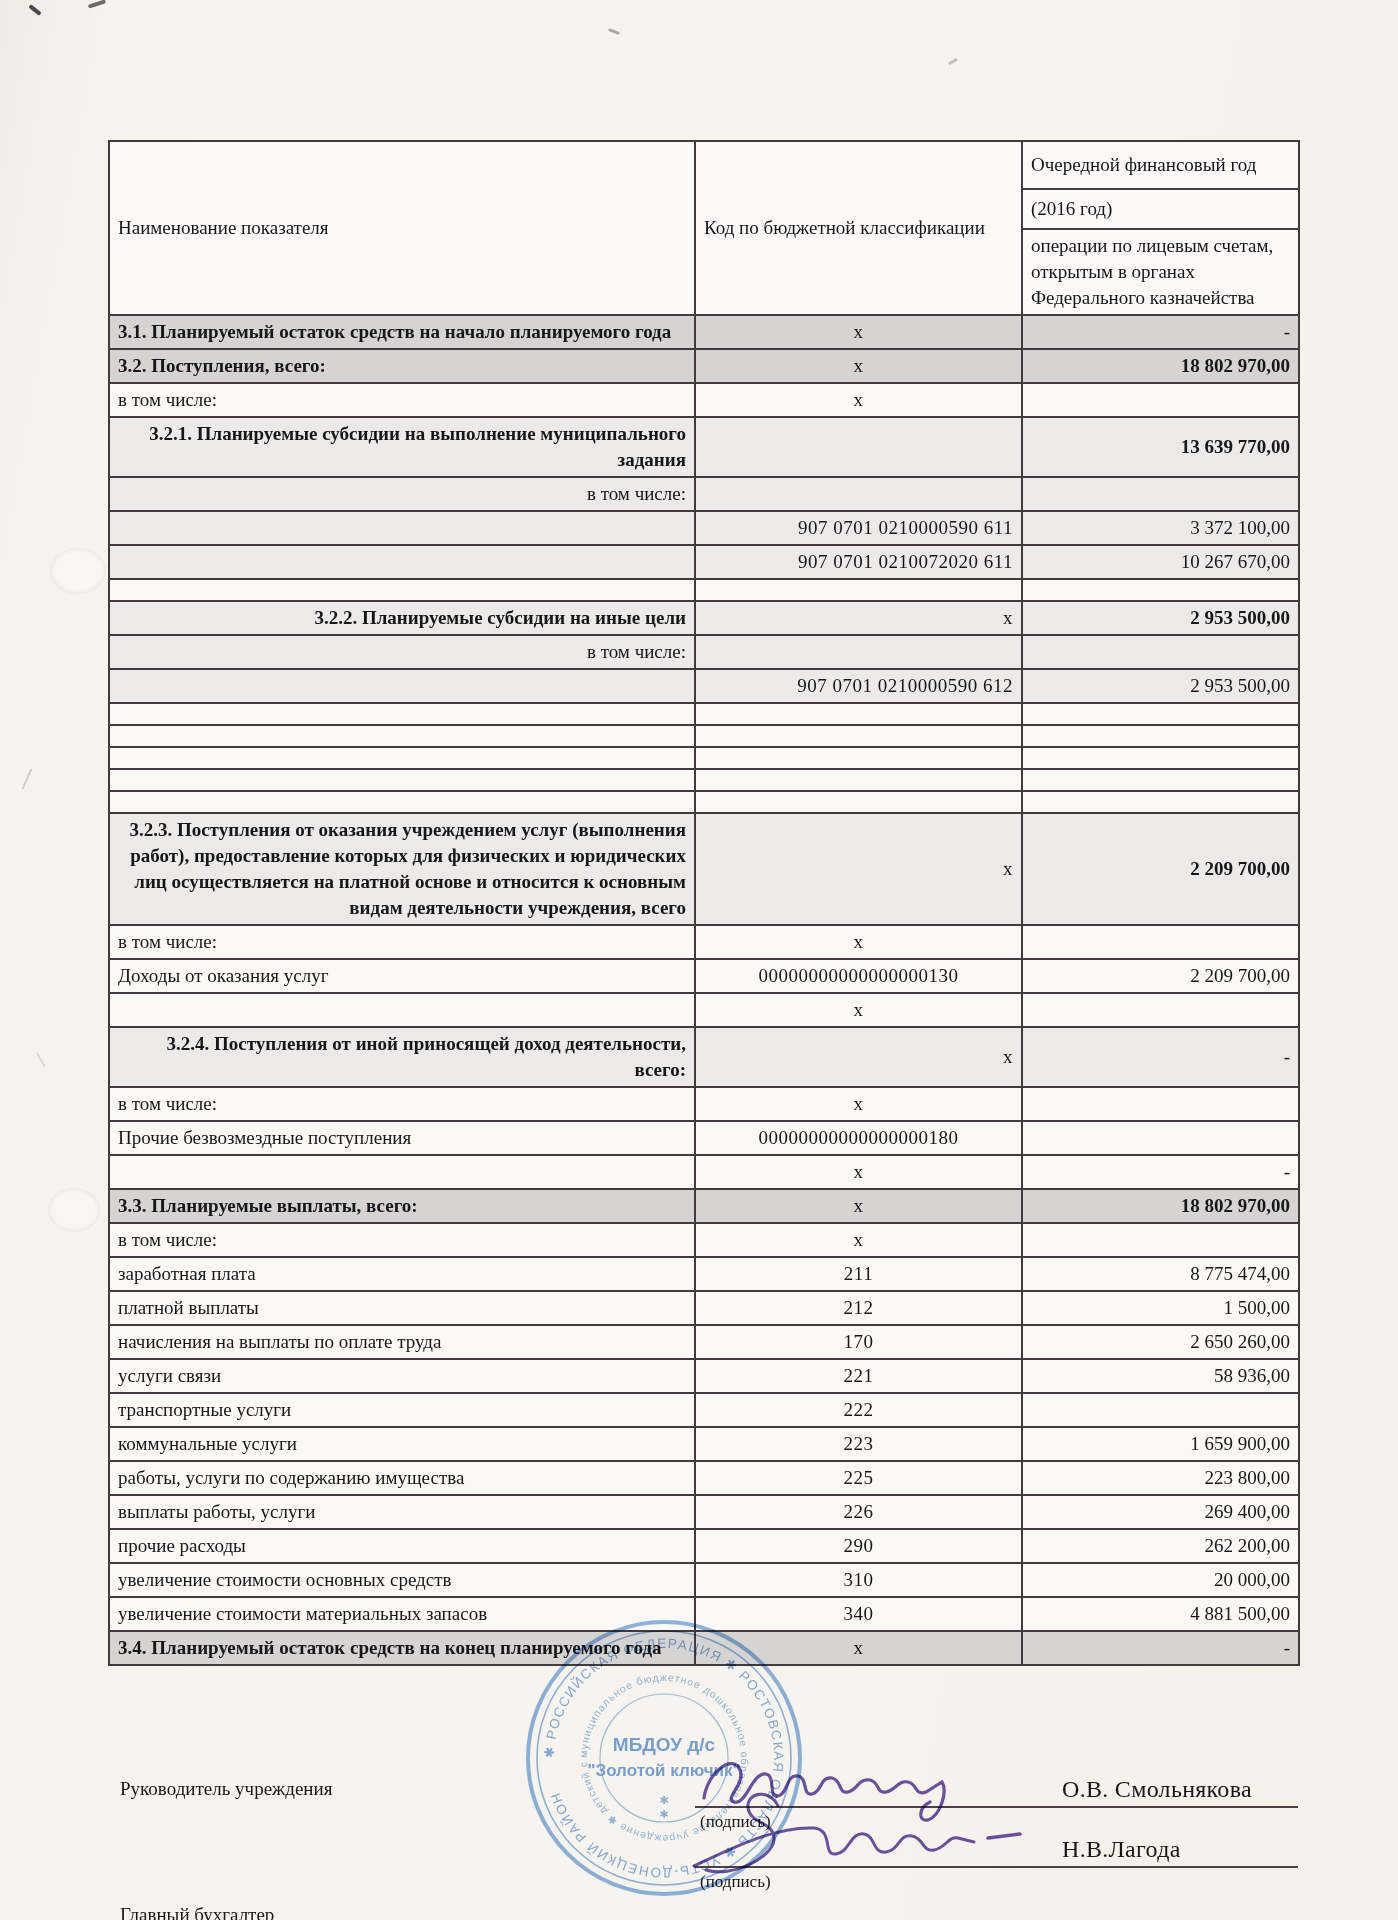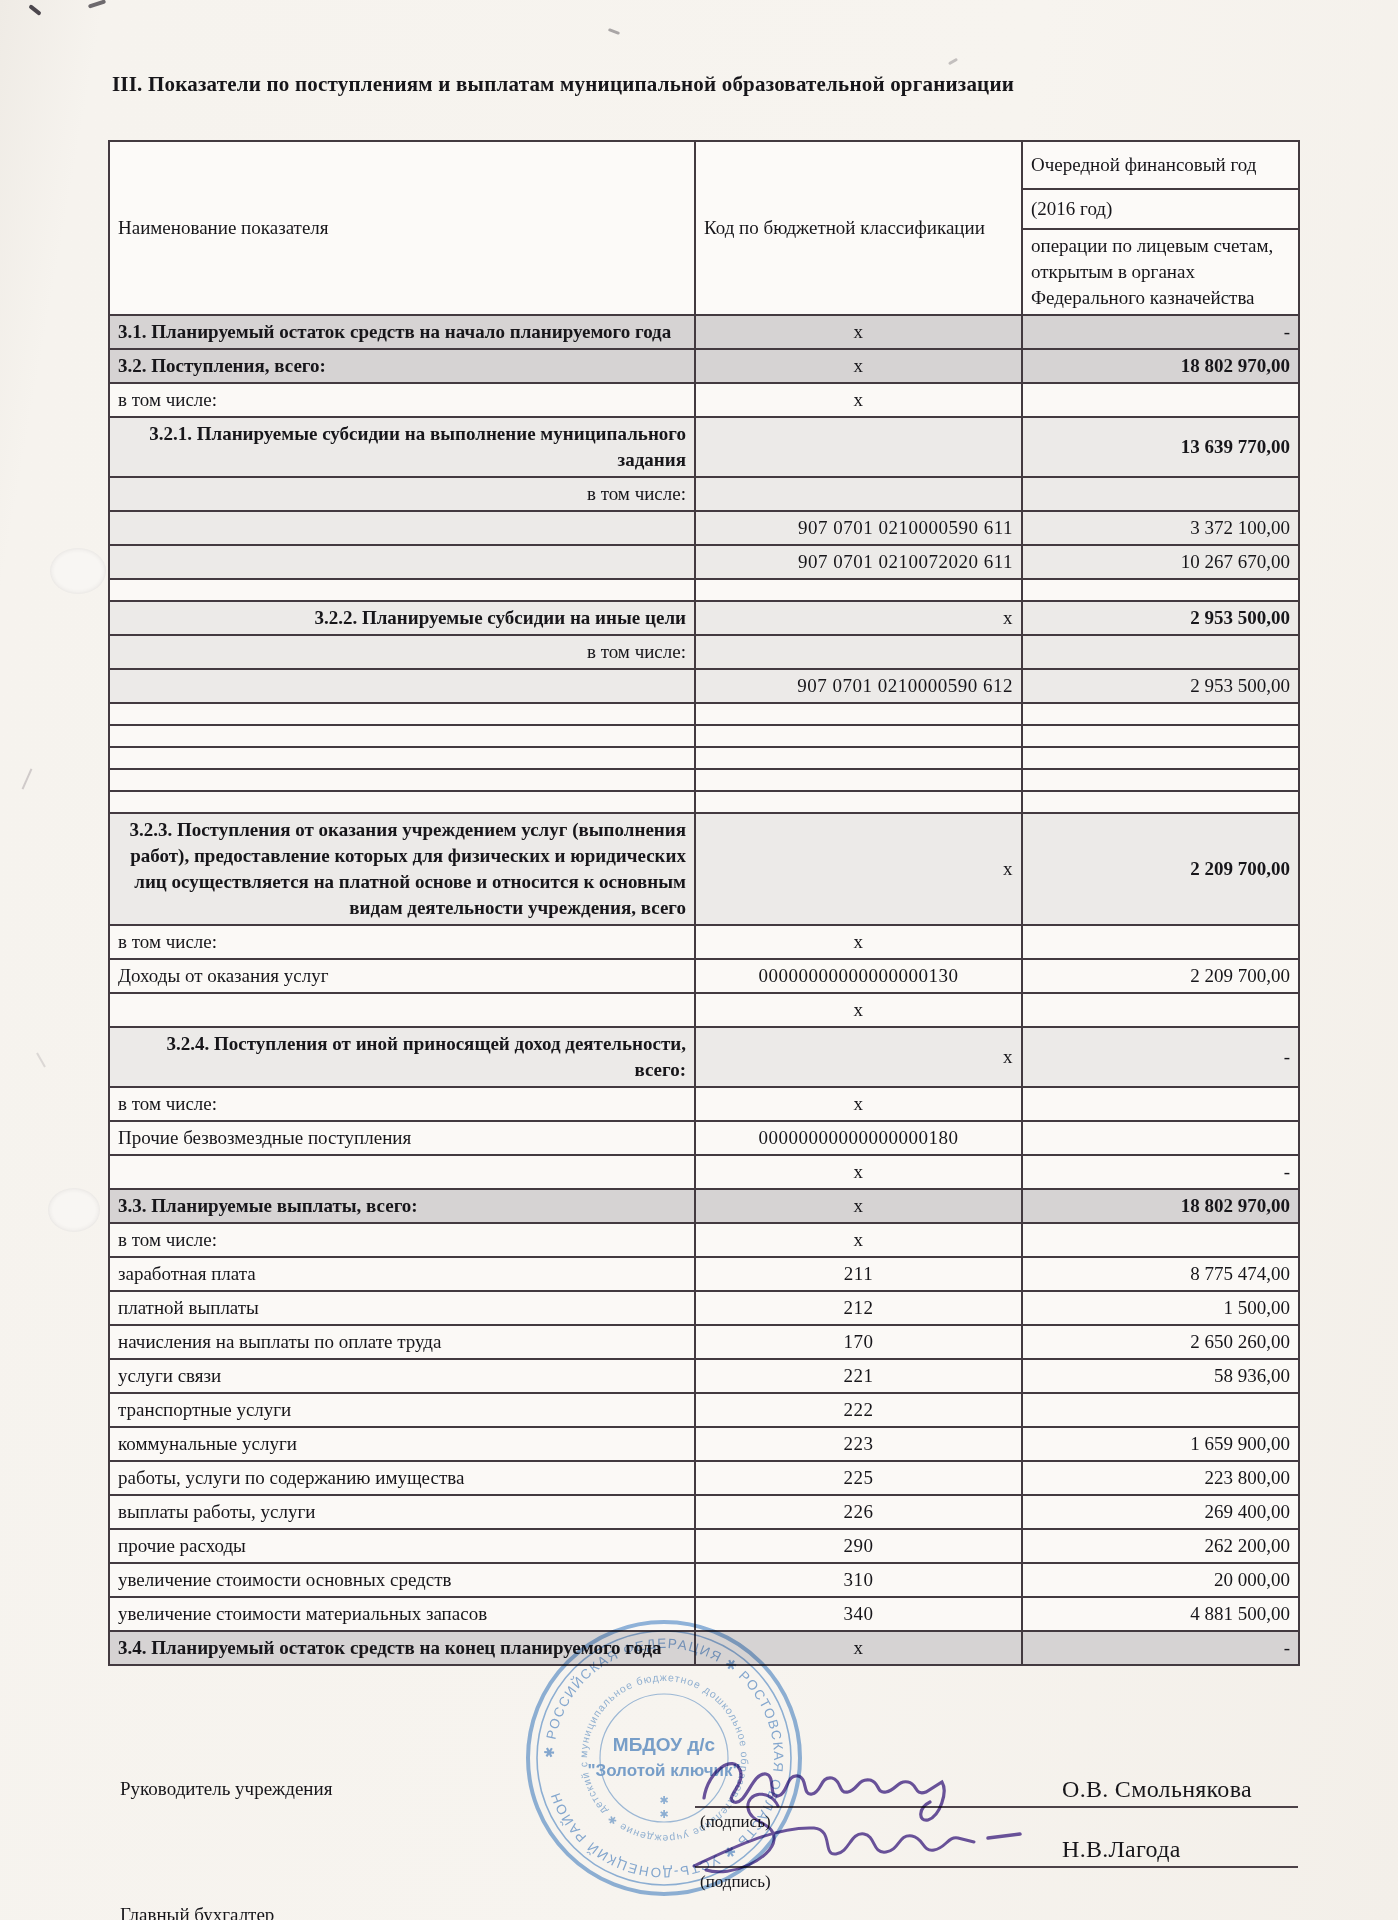--- a/index.html
+++ b/index.html
@@ -57,21 +57,20 @@
   .speck4{left:948px;top:60px;width:10px;height:3px;transform:rotate(-30deg);opacity:.3;}
   .smudge{position:absolute;border-left:2px solid #a9a2a6;opacity:.5;}
   .smudge1{left:26px;top:768px;height:22px;transform:rotate(24deg);}
   .smudge2{left:40px;top:1052px;height:16px;transform:rotate(-30deg);opacity:.35;}
 </style>
 </head>
 <body>
 
 <div class="page">
 
-  <div class="doc-title">III. Показатели по поступлениям и выплатам муниципальной образовательной организации</div>
 
   <table class="fin">
     <colgroup>
       <col style="width:586px">
         <col style="width:327px">
         <col style="width:277px">
     </colgroup>
     <tbody>
       <tr>
         <td class="hc" rowspan="3">Наименование показателя</td>

